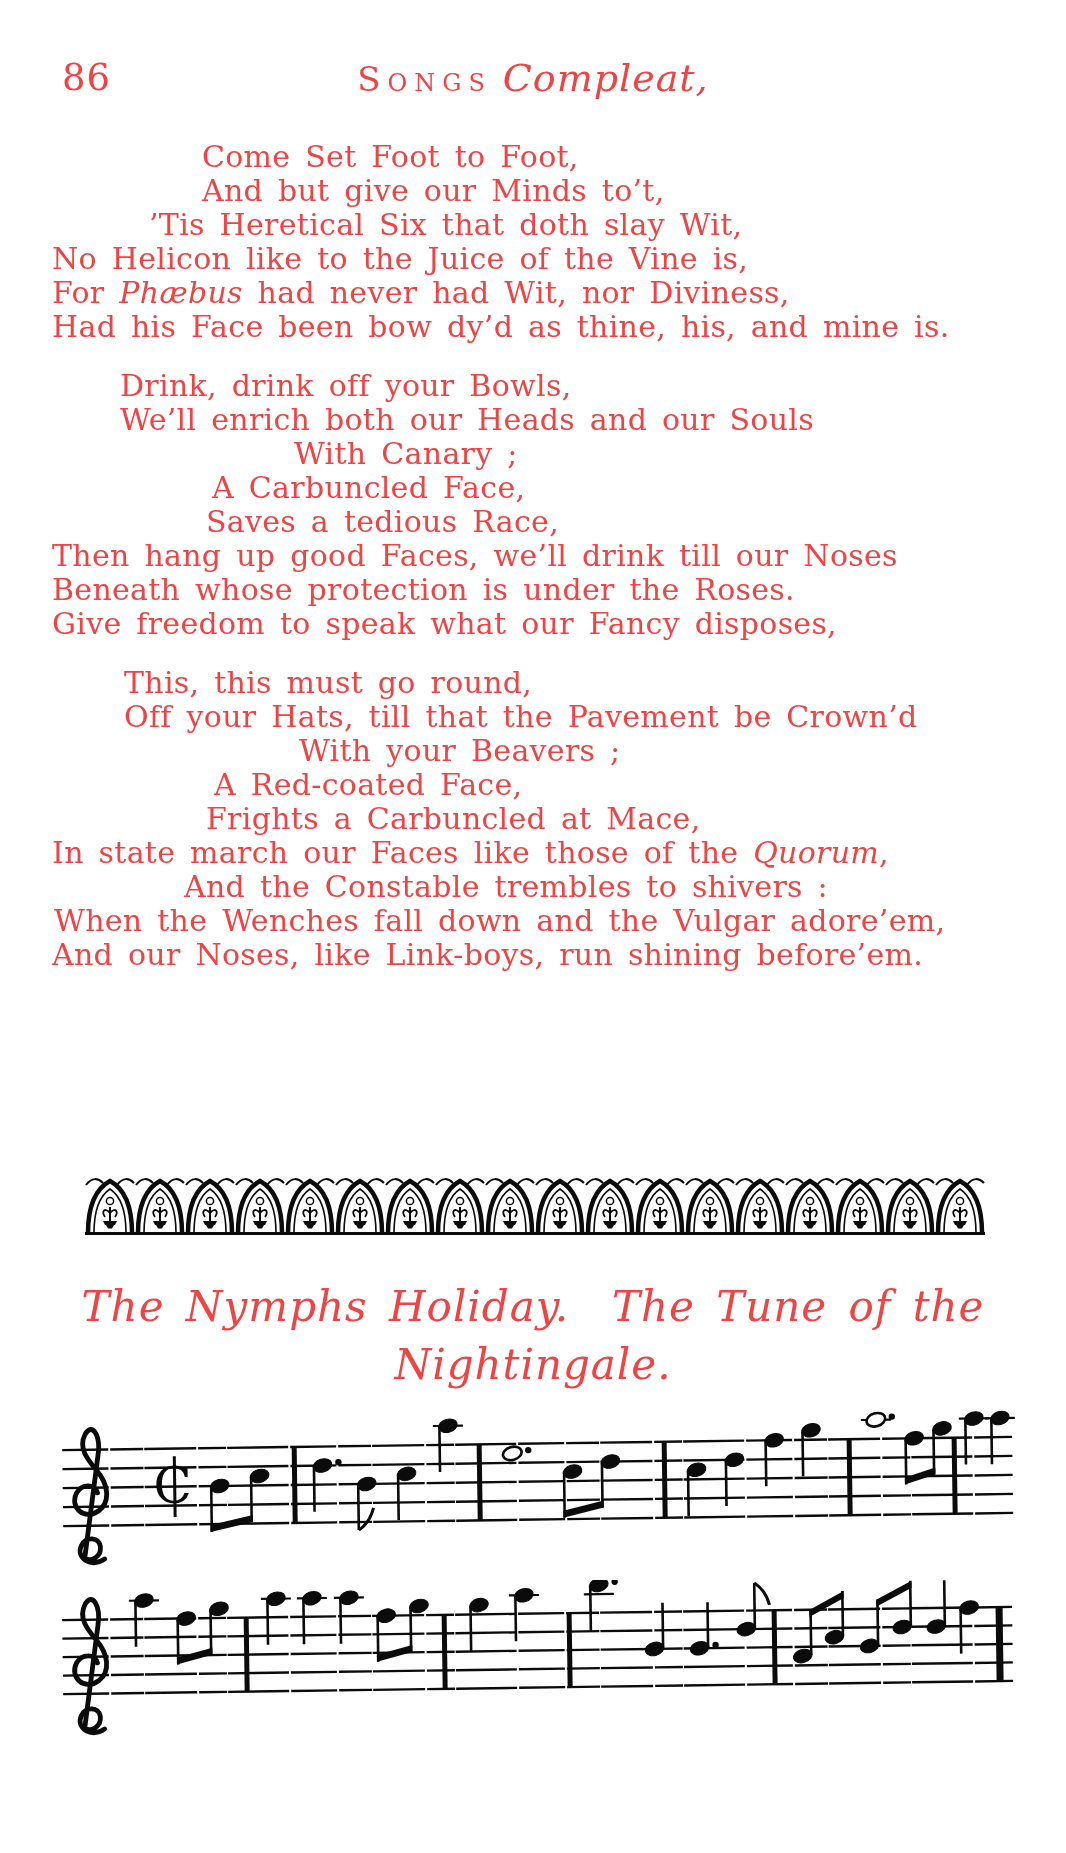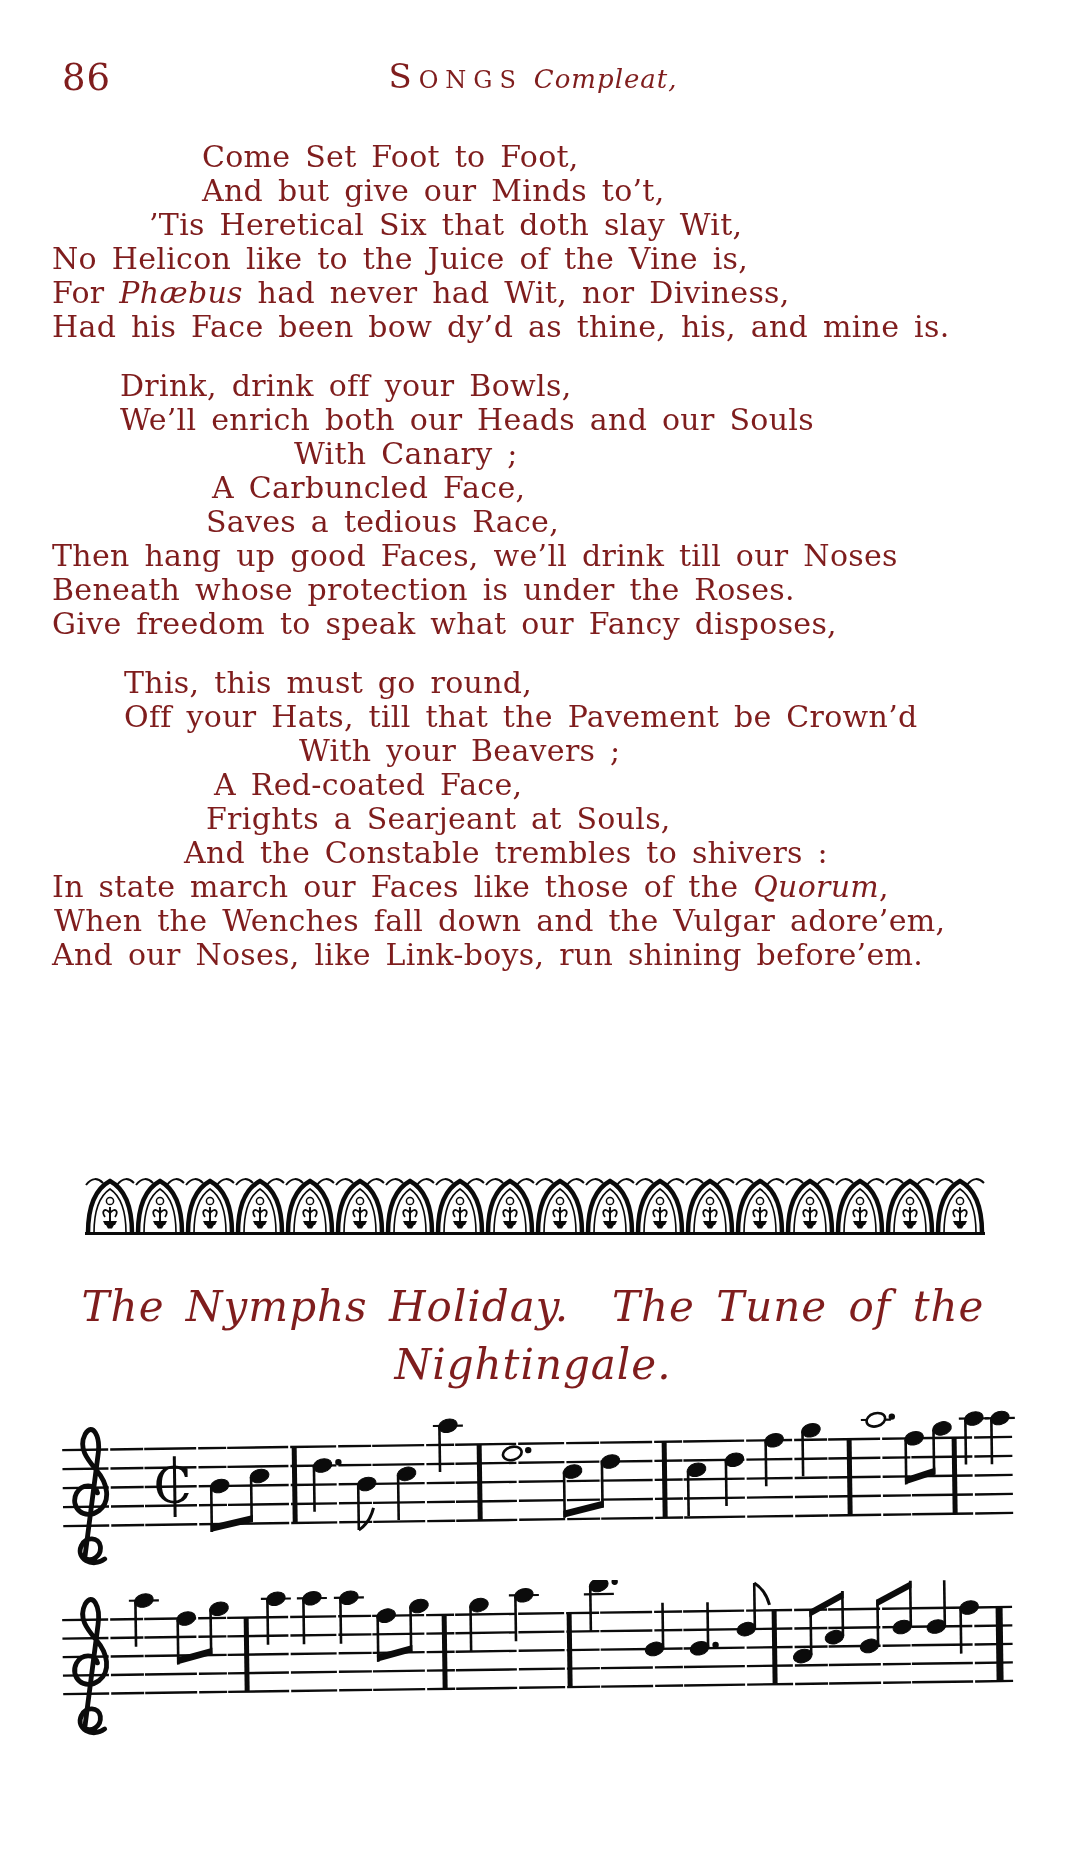--- a/index.html
+++ b/index.html
@@ -1,29 +1,29 @@
 <!DOCTYPE html>
 <html><head>
 <meta charset="utf-8">
 <style>
   html,body{margin:0;padding:0;background:#ffffff;}
   .page{
     position:relative;
     width:1066px;height:1853px;
     background:#ffffff;
-    color:#7f1d1d;
+    color:#ef4444;
     font-family:"DejaVu Serif", serif;
     overflow:hidden;
   }
   .hdr{position:relative;padding-top:56px;height:56px;}
   .page-num{position:absolute;left:62px;top:56px;font-size:37px;letter-spacing:1px;}
   .running-title{text-align:center;font-size:34px;}
   .rt-caps{font-variant:small-caps;letter-spacing:7px;font-size:34px;}
   .rt-caps::first-letter{font-size:40px;}
-  .rt-ital{font-style:italic;font-size:26px;letter-spacing:1px;}
+  .rt-ital{font-style:italic;font-size:38px;letter-spacing:1px;}
   .verse{margin-top:28px;padding-left:52px;font-size:30px;line-height:34px;word-spacing:5px;letter-spacing:0.3px;}
   .stanza{margin-bottom:25px;}
   .verse-line{white-space:nowrap;}
   .it{font-style:italic;}
   .ornament-wrap{margin-top:204px;margin-left:85px;width:900px;height:64px;}
   .song-heading{margin-top:38px;text-align:center;font-style:italic;font-size:42px;line-height:58px;letter-spacing:1px;word-spacing:7px;white-space:pre-wrap;}
   .staff-wrap{margin-left:55px;}
   .staff1{margin-top:14px;}
   .staff2{margin-top:0px;}
 </style>
@@ -54,23 +54,23 @@
         <div class="verse-line" style="margin-left: 154px;"><span>Saves a tedious Race,</span></div>
         <div class="verse-line" style="margin-left: 0px;"><span>Then hang up good Faces, we’ll drink till our Noses</span></div>
         <div class="verse-line" style="margin-left: 0px;"><span>Beneath whose protection is under the Roses.</span></div>
         <div class="verse-line" style="margin-left: 0px;"><span>Give freedom to speak what our Fancy disposes,</span></div>
       </div>
       <div class="stanza">
         <div class="verse-line" style="margin-left: 72px;"><span>This, this must go round,</span></div>
         <div class="verse-line" style="margin-left: 72px;"><span>Off your Hats, till that the Pavement be Crown’d</span></div>
         <div class="verse-line" style="margin-left: 247px;"><span>With your Beavers ;</span></div>
         <div class="verse-line" style="margin-left: 162px;"><span>A Red-coated Face,</span></div>
-        <div class="verse-line" style="margin-left: 154px;"><span>Frights a Searjeant at Souls,</span></div>
+        <div class="verse-line" style="margin-left: 154px;"><span>Frights a Carbuncled at Mace,</span></div>
+        <div class="verse-line" style="margin-left: 0px;"><span>In state march our Faces like those of the </span><span class="it">Quorum</span><span>,</span></div>
         <div class="verse-line" style="margin-left: 132px;"><span>And the Constable trembles to shivers :</span></div>
-        <div class="verse-line" style="margin-left: 0px;"><span>In state march our Faces like those of the </span><span class="it">Quorum</span><span>,</span></div>
         <div class="verse-line" style="margin-left: 2px;"><span>When the Wenches fall down and the Vulgar adore’em,</span></div>
         <div class="verse-line" style="margin-left: 0px;"><span>And our Noses, like Link-boys, run shining before’em.</span></div>
       </div>
     </div>
 
   <div class="ornament-wrap">
     <svg id="ornament" width="900" height="64" viewBox="0 0 900 64">
         <g transform="translate(0,0)">
           <path d="M3,57 C3,26 12,12 25,5 C38,12 47,26 47,57" stroke="#0b0b0b" stroke-width="4.5" fill="none"></path>
           <path d="M9,57 C9,30 16,19 25,13 C34,19 41,30 41,57" stroke="#0b0b0b" stroke-width="1.6" fill="none"></path>

